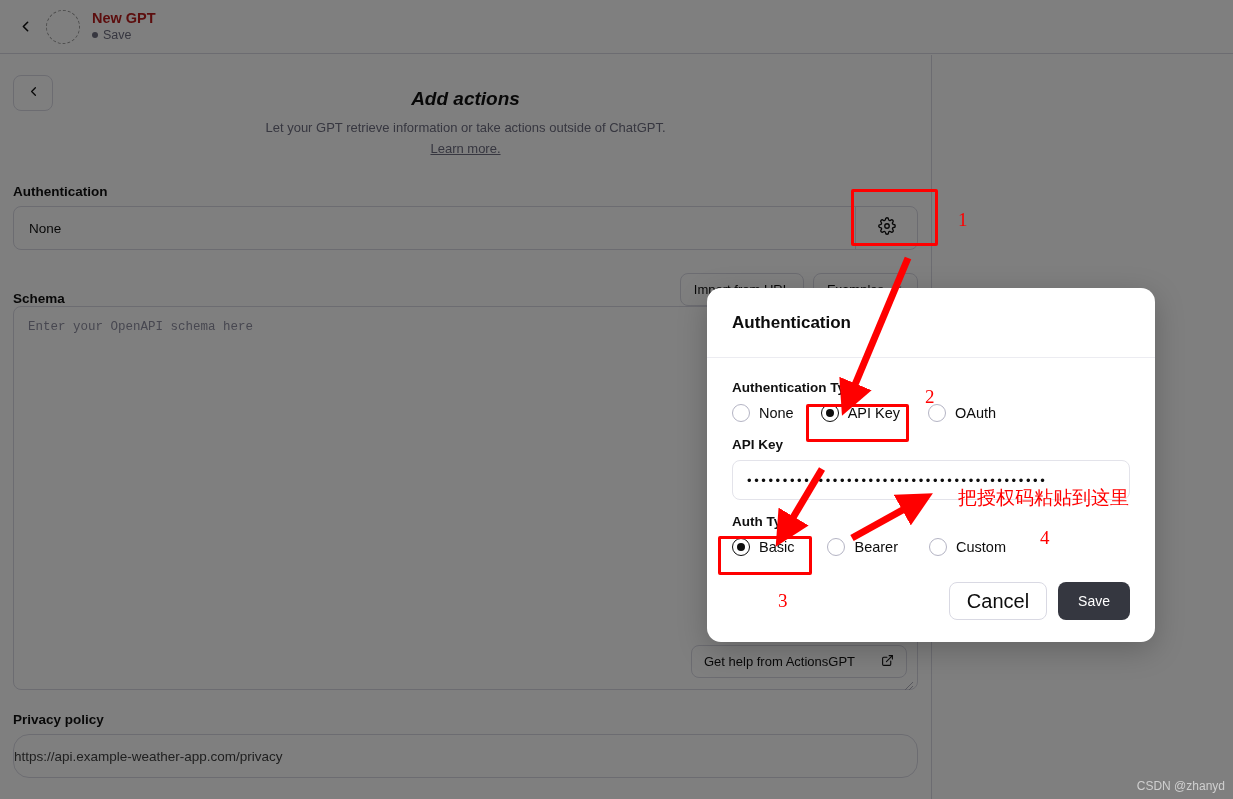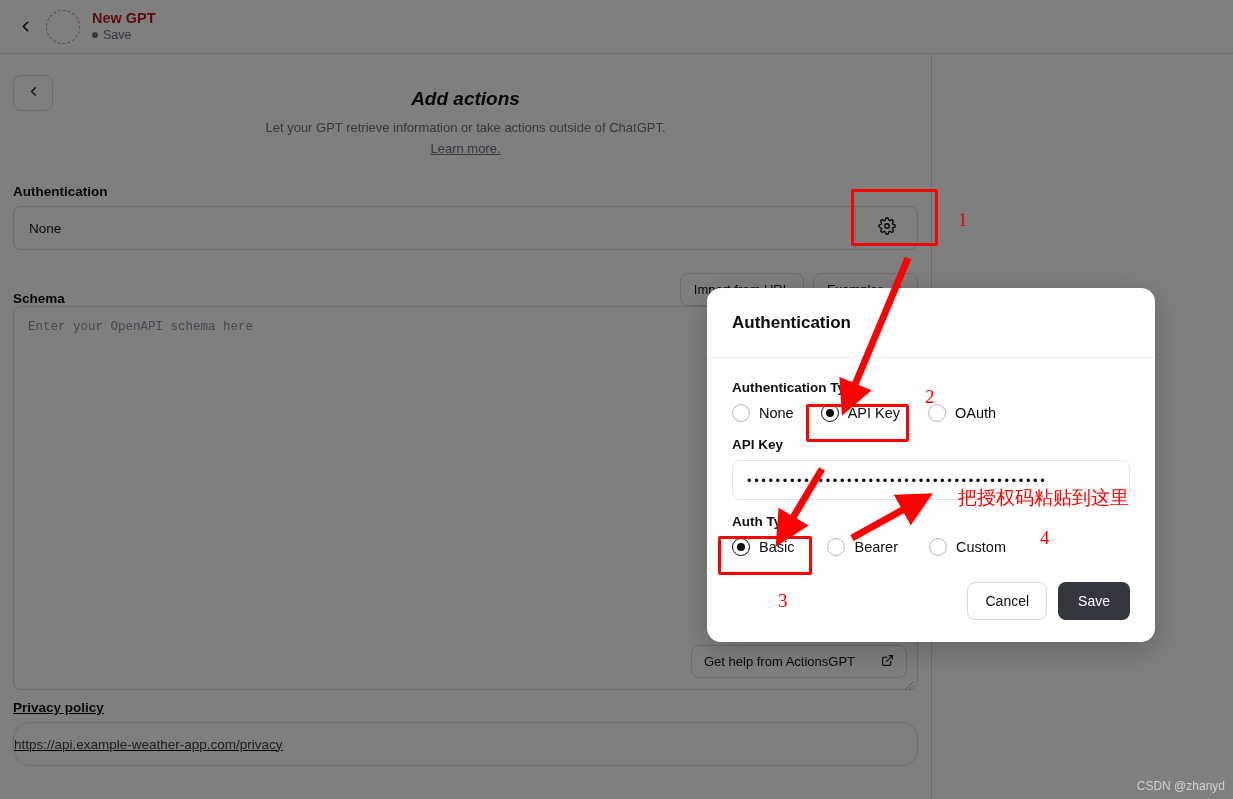--- a/index.html
+++ b/index.html
@@ -115,21 +115,21 @@
     position: absolute; right: 10px; bottom: 11px;
     height: 33px; border: 1px solid #d9d9e3; border-radius: 8px; background: #fff;
     font-size: 13px; color: #111; padding: 0 12px;
     display: flex; align-items: center; gap: 26px; cursor: pointer;
   }
   .resize-grip {
     position: absolute; right: 3px; bottom: 2px; width: 10px; height: 10px;
     pointer-events: none;
   }
 
-  .privacy-row { margin-top: 10px; text-decoration: underline; }
+  .privacy-row { margin-top: 22px; }
   .privacy-input {
     height: 44px; border: 1px solid #d9d9e3; border-radius: 16px; background: #fff;
     display: flex; align-items: center; 
     font-size: 13.5px; color: #404040;
   }
 
   
   .modal {
     position: absolute; left: 707px; top: 288px; width: 448px; height: 354px;
     background: #ffffff; border-radius: 14px; z-index: 60;
@@ -167,21 +167,21 @@
     font-size: 13px; letter-spacing: 2.6px; color: #0d0d0d; overflow: hidden;
     white-space: nowrap;
   }
   .authtype-block { margin-top: 14px; }
 
   .modal-footer {
     padding: 0 25px 22px 25px; display: flex; justify-content: flex-end; gap: 11px;
   }
   .btn-cancel {
     height: 38px; padding: 0 17px; border: 1px solid #d9d9e3; border-radius: 8px;
-    background: #fff; font-size: 14px; color: #0d0d0d; cursor: pointer;
+    background: #fff; font-size: 20px; color: #0d0d0d; cursor: pointer;
     font-family: "Liberation Sans", sans-serif;
   }
   .btn-save {
     height: 38px; padding: 0 20px; border: none; border-radius: 8px;
     background: #353740; font-size: 14px; color: #fff; cursor: pointer;
     font-family: "Liberation Sans", sans-serif;
   }
 
   
   .annot-layer {

